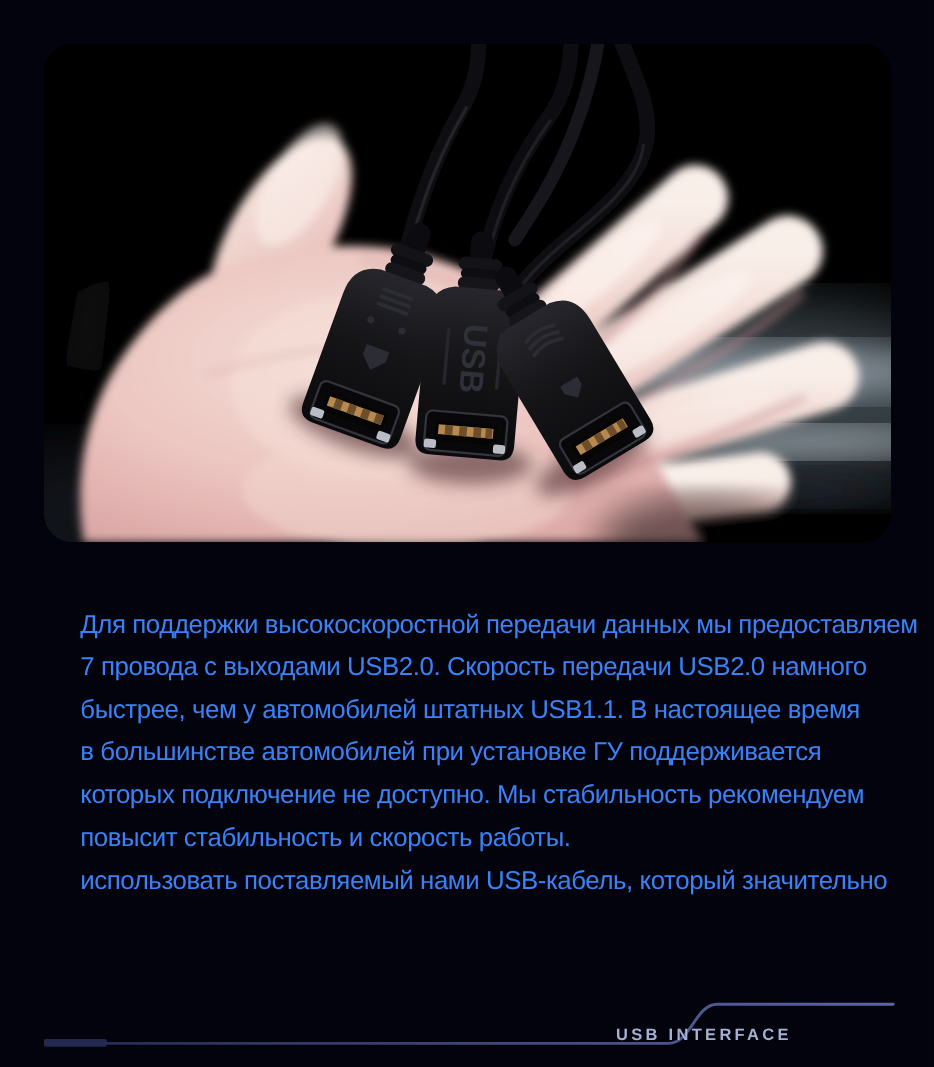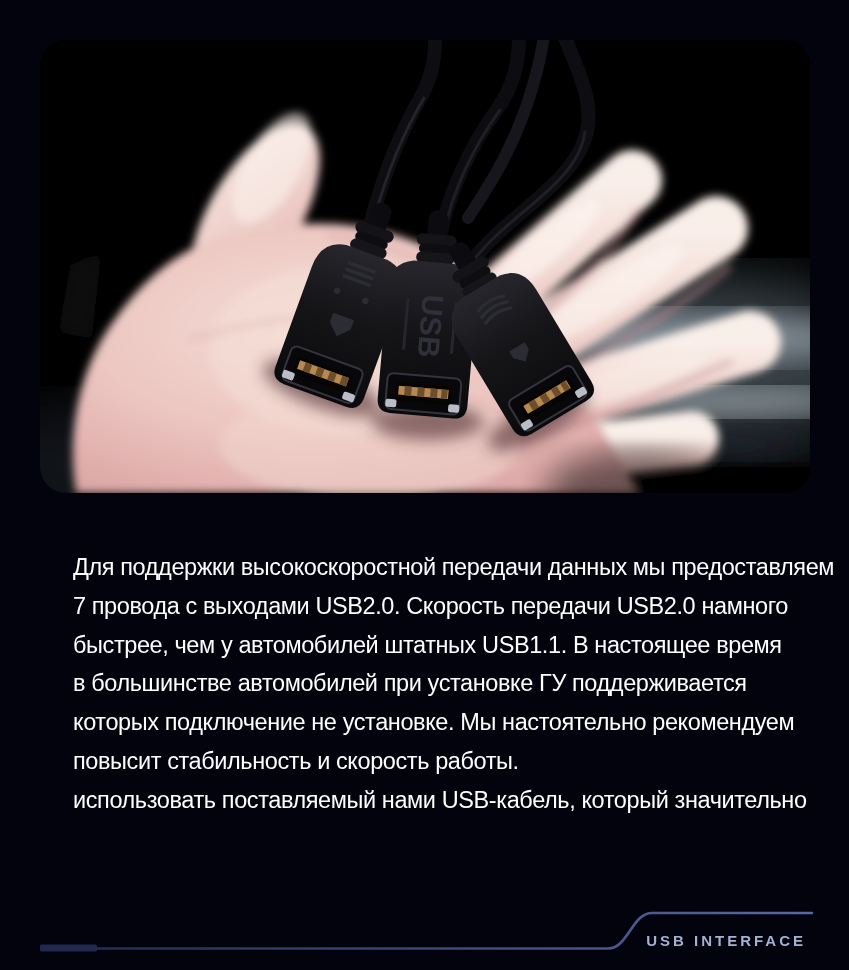--- a/index.html
+++ b/index.html
@@ -8,30 +8,30 @@
     background:#03030e;
     font-family:"Liberation Sans", sans-serif;
   }
   .photo{
     position:absolute;left:40px;top:40px;width:770px;height:453px;
     border-radius:26px;overflow:hidden;background:#000;
   }
   .photo svg{display:block;width:770px;height:453px;}
   .paragraph{
     position:absolute;left:73px;top:548px;width:716px;
-    color:#ffffff;font-size:23.5px;line-height:38.8px;
+    color:#3b82f6;font-size:23.5px;line-height:38.8px;
     letter-spacing:-0.4px;font-weight:400;
   }
   .paragraph .line{white-space:nowrap;}
   .footer-deco{
     position:absolute;left:38px;top:905px;width:776px;height:52px;
   }
   .footer-label{
     position:absolute;left:560px;top:932px;width:246px;
-    text-align:right;color:#a5b1d2;font-size:15px;font-weight:700;
+    color:#a5b1d2;font-size:15px;font-weight:700;
     letter-spacing:3px;
   }
 </style>
 </head>
 <body>
 
 <div>
 
   <div class="photo">
     <svg viewBox="0 0 770 453" aria-hidden="true">
@@ -215,21 +215,21 @@
         <rect x="26" y="62" width="11" height="8" rx="2" fill="#d9dde6" opacity="0.85"></rect>
       </g>
     </svg>
   </div>
 
   <div class="paragraph">
     <div class="line">Для поддержки высокоскоростной передачи данных мы предоставляем</div>
     <div class="line">7 провода с выходами USB2.0. Скорость передачи USB2.0 намного</div>
     <div class="line">быстрее, чем у автомобилей штатных USB1.1. В настоящее время</div>
     <div class="line">в большинстве автомобилей при установке ГУ поддерживается</div>
-    <div class="line">которых подключение не установке. Мы настоятельно рекомендуем</div>
+    <div class="line">которых подключение не доступно. Мы стабильность рекомендуем</div>
     <div class="line">повысит стабильность и скорость работы.</div>
     <div class="line">использовать поставляемый нами USB-кабель, который значительно</div>
   </div>
 
   <svg class="footer-deco" viewBox="0 0 776 52" aria-hidden="true">
     <defs>
       <linearGradient id="lineGrad" x1="0" y1="0" x2="1" y2="0">
         <stop offset="0%" stop-color="#262c54"></stop>
         <stop offset="70%" stop-color="#49548a"></stop>
         <stop offset="100%" stop-color="#5a68a2"></stop>

